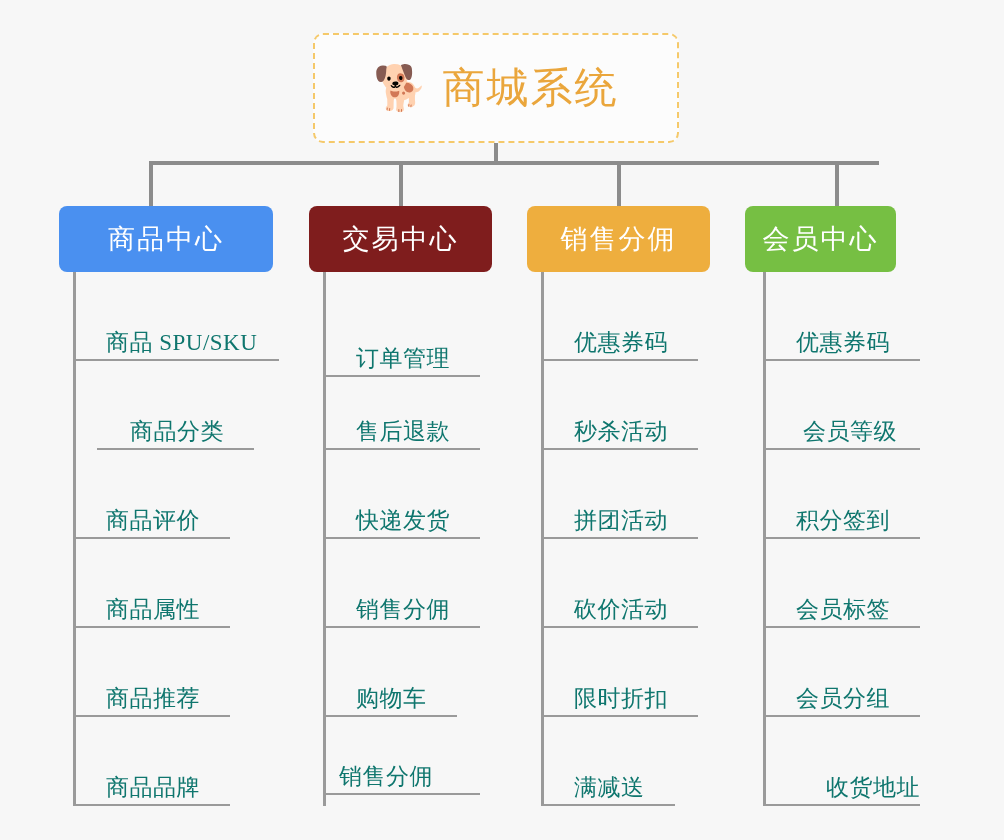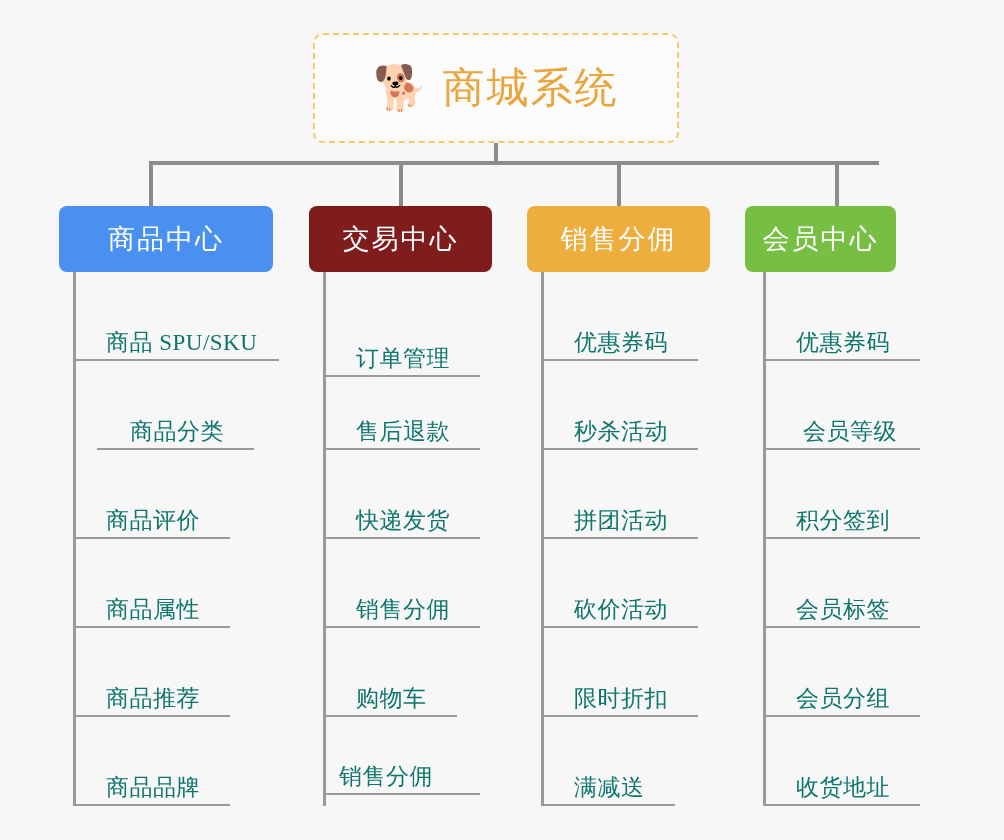--- a/index.html
+++ b/index.html
@@ -228,19 +228,19 @@
         </div>
         <div class="leaf-item" style="top: 178px; width: 157px;">
           <span class="leaf-label">积分签到</span>
         </div>
         <div class="leaf-item" style="top: 267px; width: 157px;">
           <span class="leaf-label">会员标签</span>
         </div>
         <div class="leaf-item" style="top: 356px; width: 157px;">
           <span class="leaf-label">会员分组</span>
         </div>
-        <div class="leaf-item" style="top: 445px; width: 157px;">
+        <div class="leaf-item" style="top: 445px; width: 157px; justify-content: flex-end;">
           <span class="leaf-label">收货地址</span>
         </div>
       </div>
     </div>
 
 </div>
 
 </body></html>

